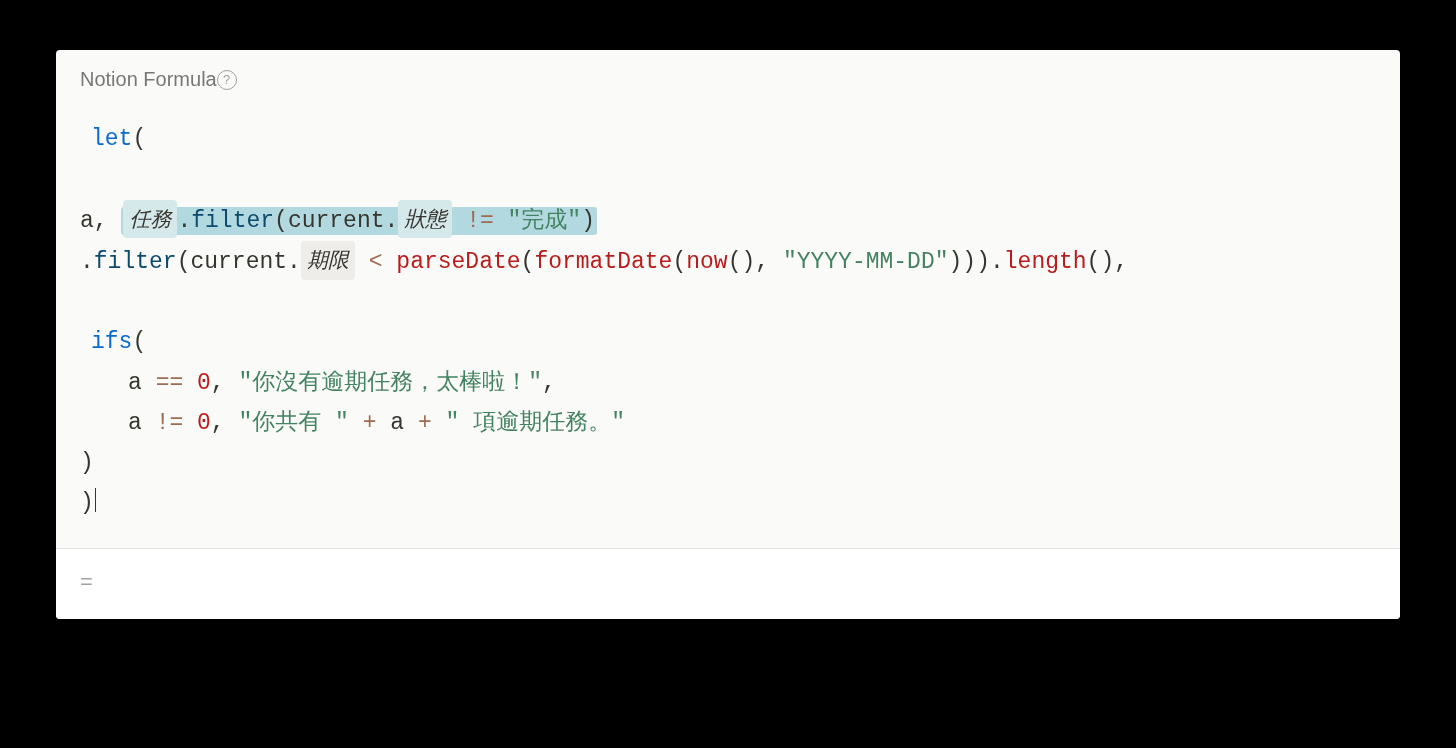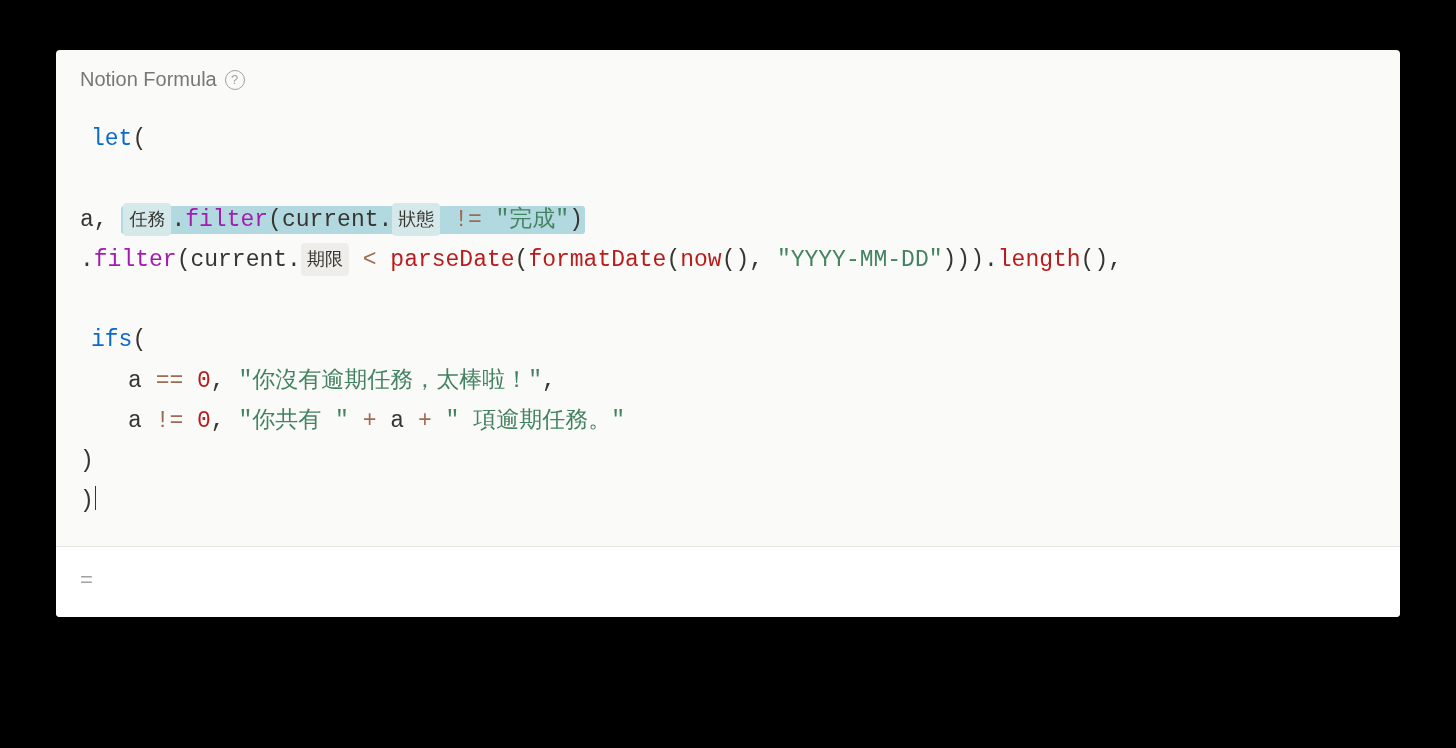--- a/index.html
+++ b/index.html
@@ -23,21 +23,20 @@
       background: #fafaf8;
       border-radius: 4px;
       box-shadow: 0 2px 16px rgba(0,0,0,0.3);
       overflow: hidden;
     }
     
     .header {
       padding: 18px 24px 8px 24px;
       display: flex;
       align-items: center;
-      gap: 8px;
     }
     
     .header-title {
       color: #787774;
       font-size: 20px;
       font-weight: 400;
     }
     
     .help-icon {
       width: 20px;
@@ -55,36 +54,37 @@
     .code-area {
       padding: 20px 24px 24px 24px;
       font-family: "SFMono-Regular", Consolas, "Liberation Mono", Menlo, monospace;
       font-size: 23px;
       line-height: 1.75;
       color: #37352f;
       white-space: pre;
     }
     
     .kw-blue { color: #0b6bcb; margin-left: 11px; }
-    .fn-teal { color: #a21caf; }
+    .fn-teal { color: #0c4a6e; }
     .fn-red { color: #b91c1c; }
     .op-brown { color: #9f6b53; }
     .str-green { color: #448361; }
     .punct { color: #37352f; }
     .var { color: #37352f; }
     
     .pill {
       display: inline-block;
       background: #eeedea;
       border-radius: 4px;
       padding: 1px 6px;
       color: #37352f;
       font-family: -apple-system, BlinkMacSystemFont, "Segoe UI", Helvetica, Arial, sans-serif;
-      font-size: 18px;
+      font-size: 21px;
       vertical-align: 1px;
+      font-style: italic;
     }
     
     .highlight {
       background: #b3d9e0;
       border-radius: 3px;
       padding: 1px 2px;
     }
     
     .highlight .pill {
       background: #d5e8ea;

